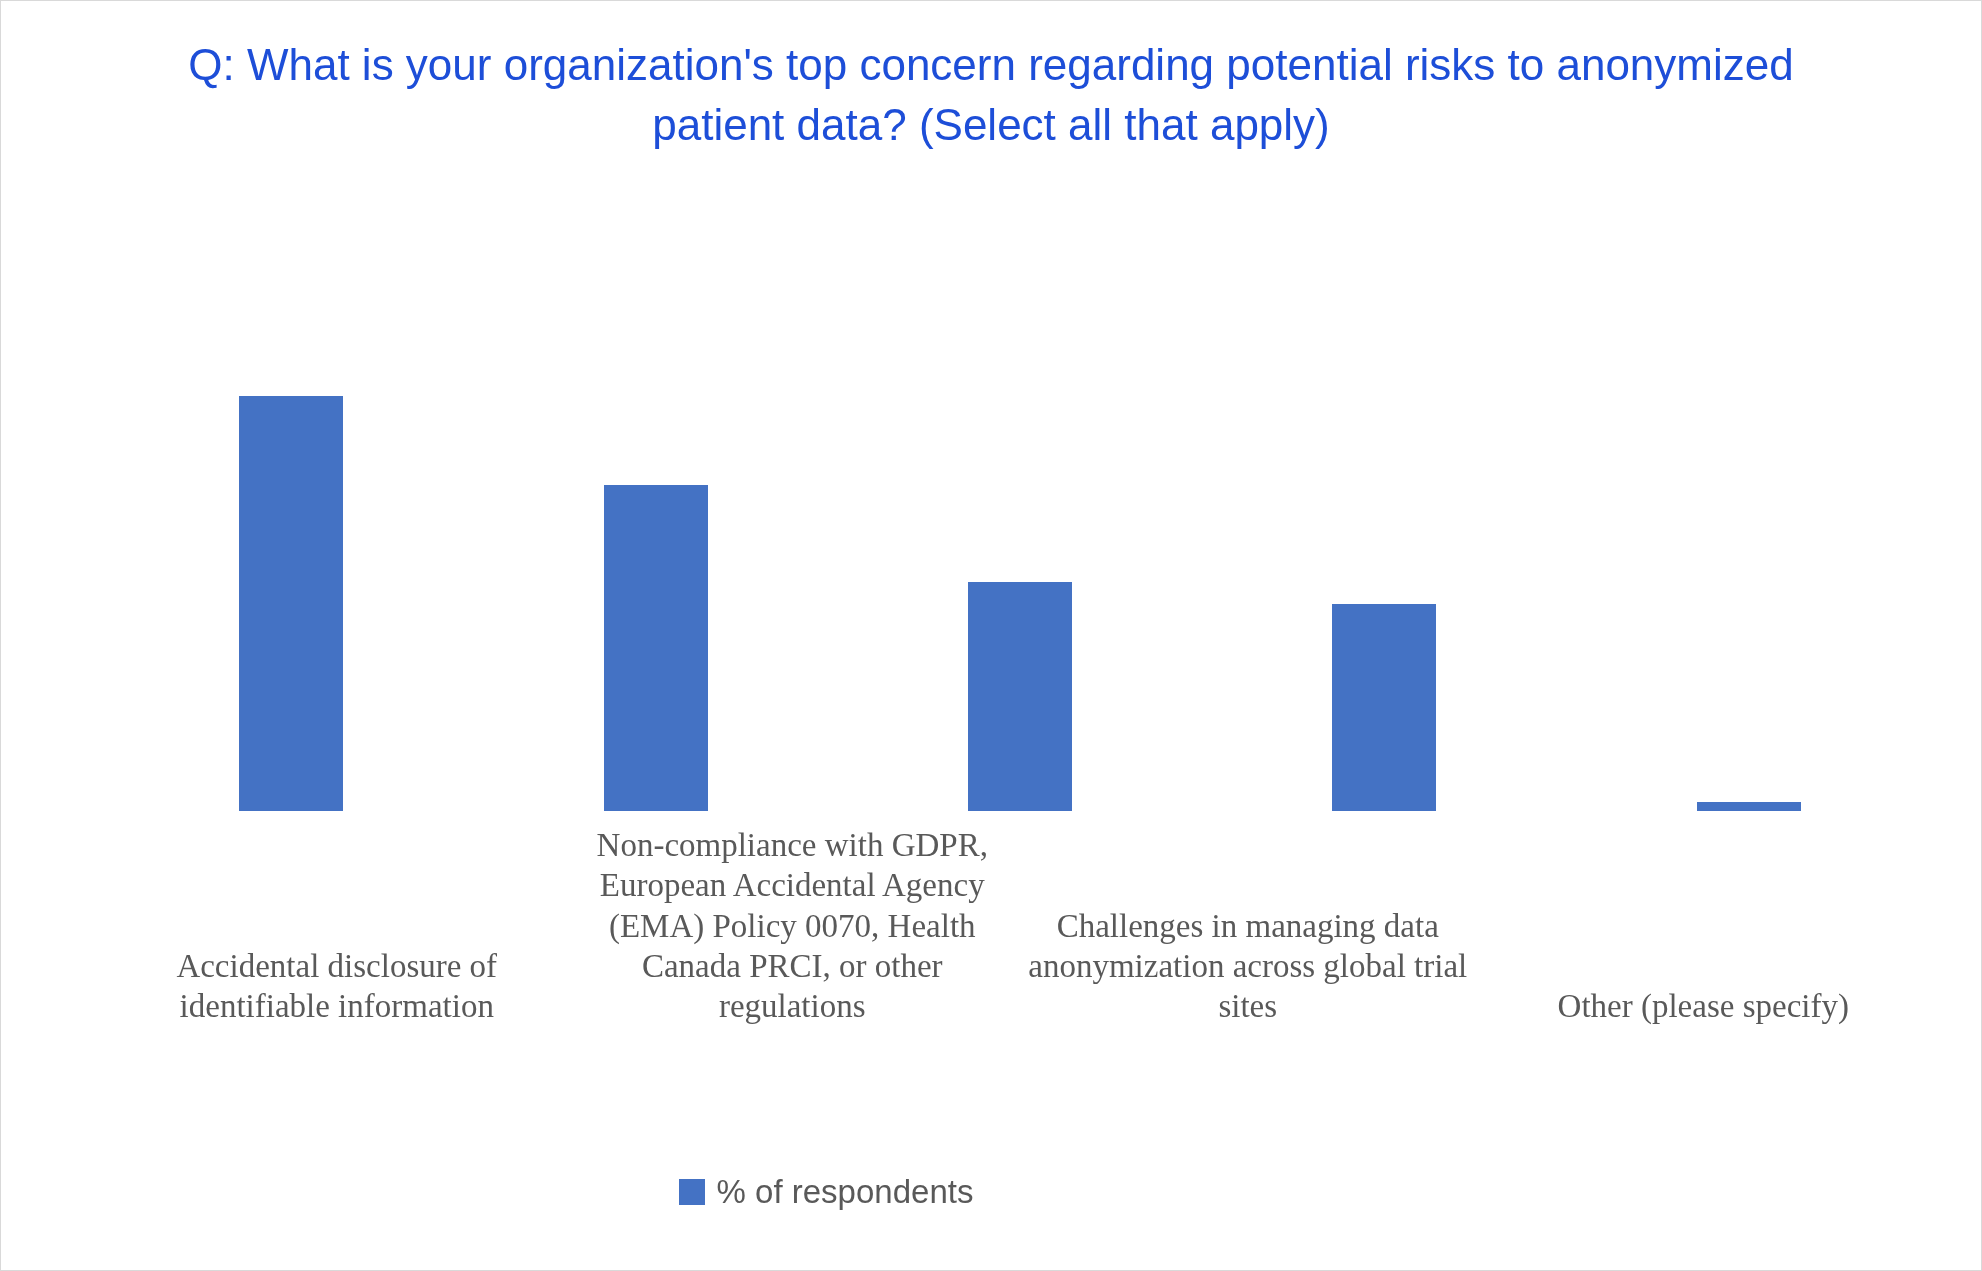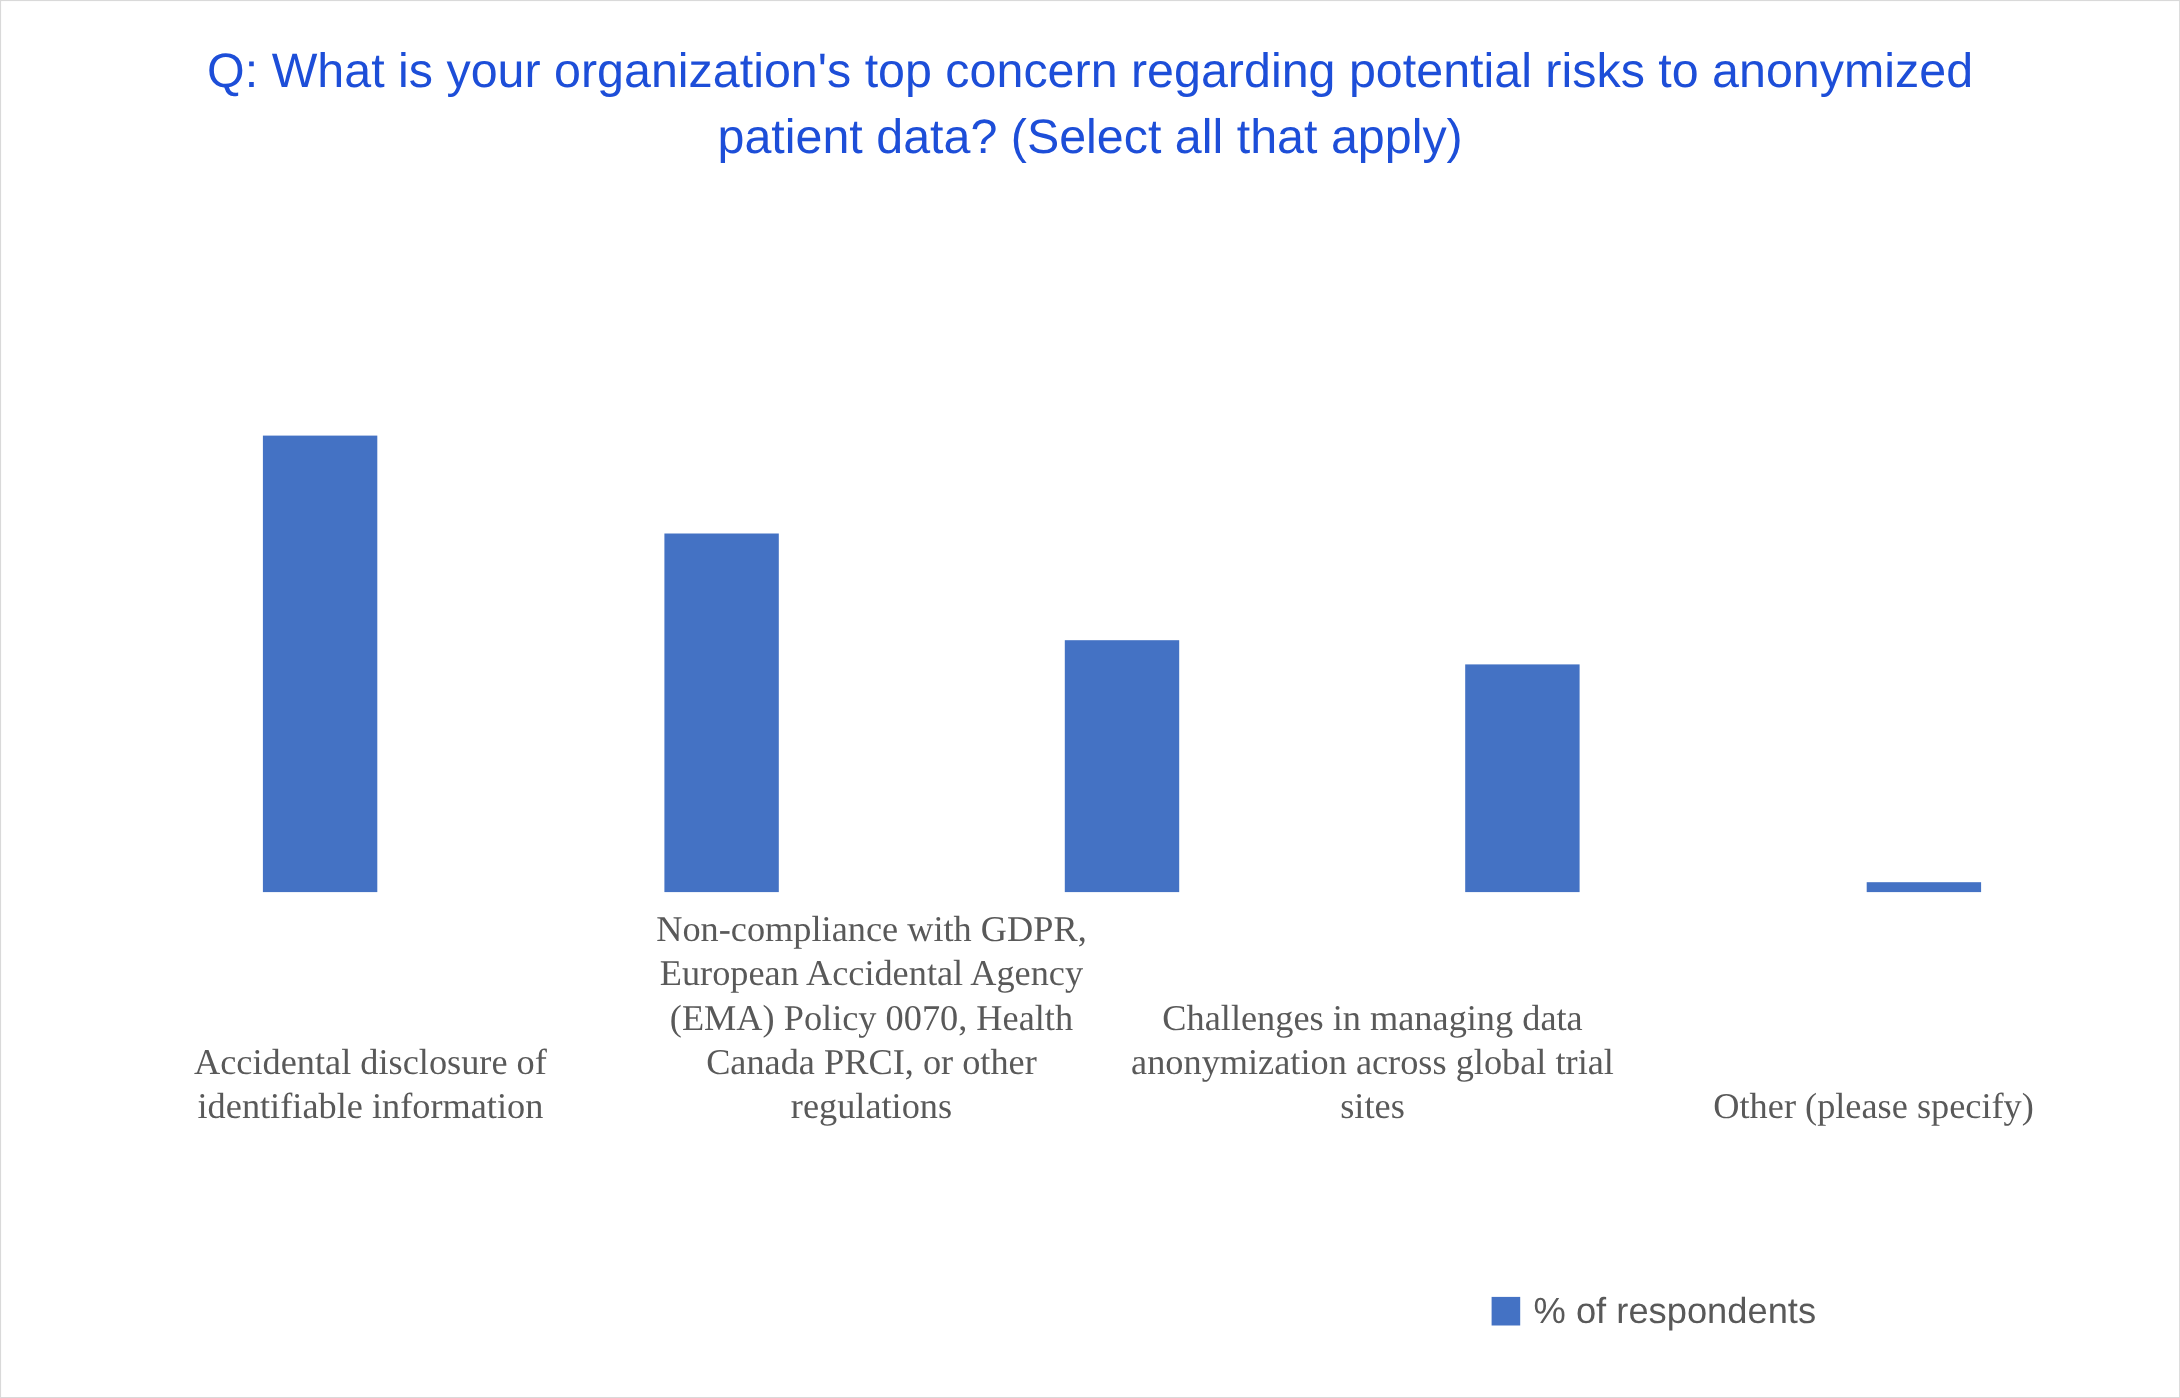--- a/index.html
+++ b/index.html
@@ -101,21 +101,21 @@
     padding: 0 4px;
     box-sizing: border-box;
   }
   .legend {
     position: absolute;
     left: 0;
     top: 1172px;
     width: 1650px;
     display: flex;
     align-items: center;
-    justify-content: flex-end;
+    justify-content: center;
     gap: 12px;
   }
   .legend-swatch {
     width: 26px;
     height: 26px;
     background: #4472c4;
     display: inline-block;
   }
   .legend-label {
     font-size: 33px;

